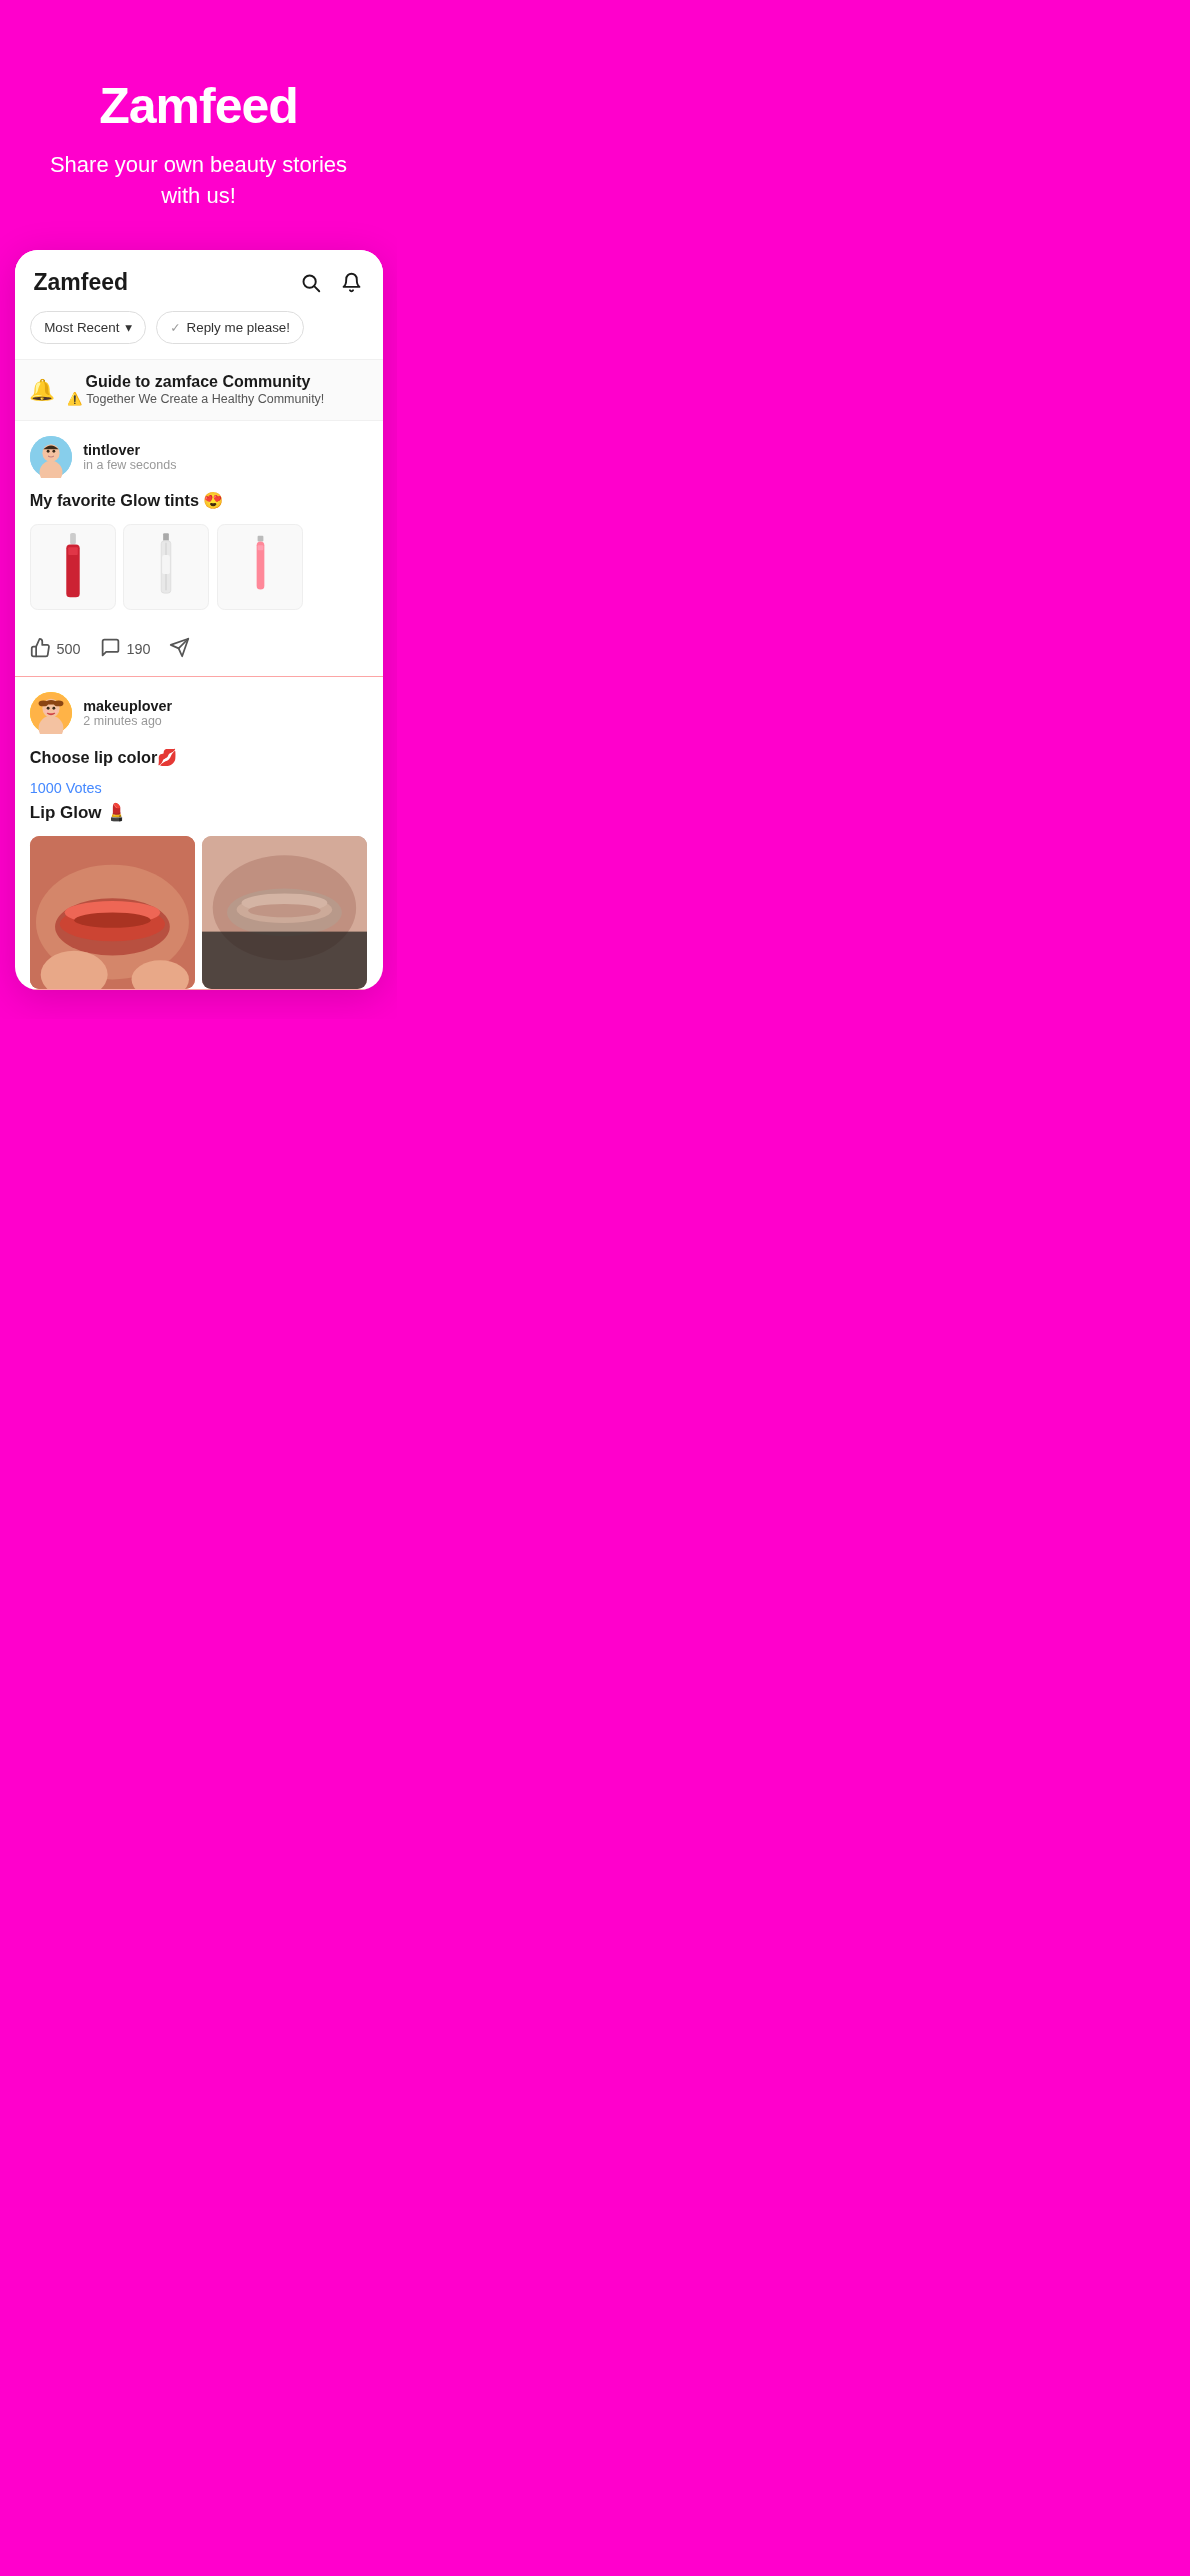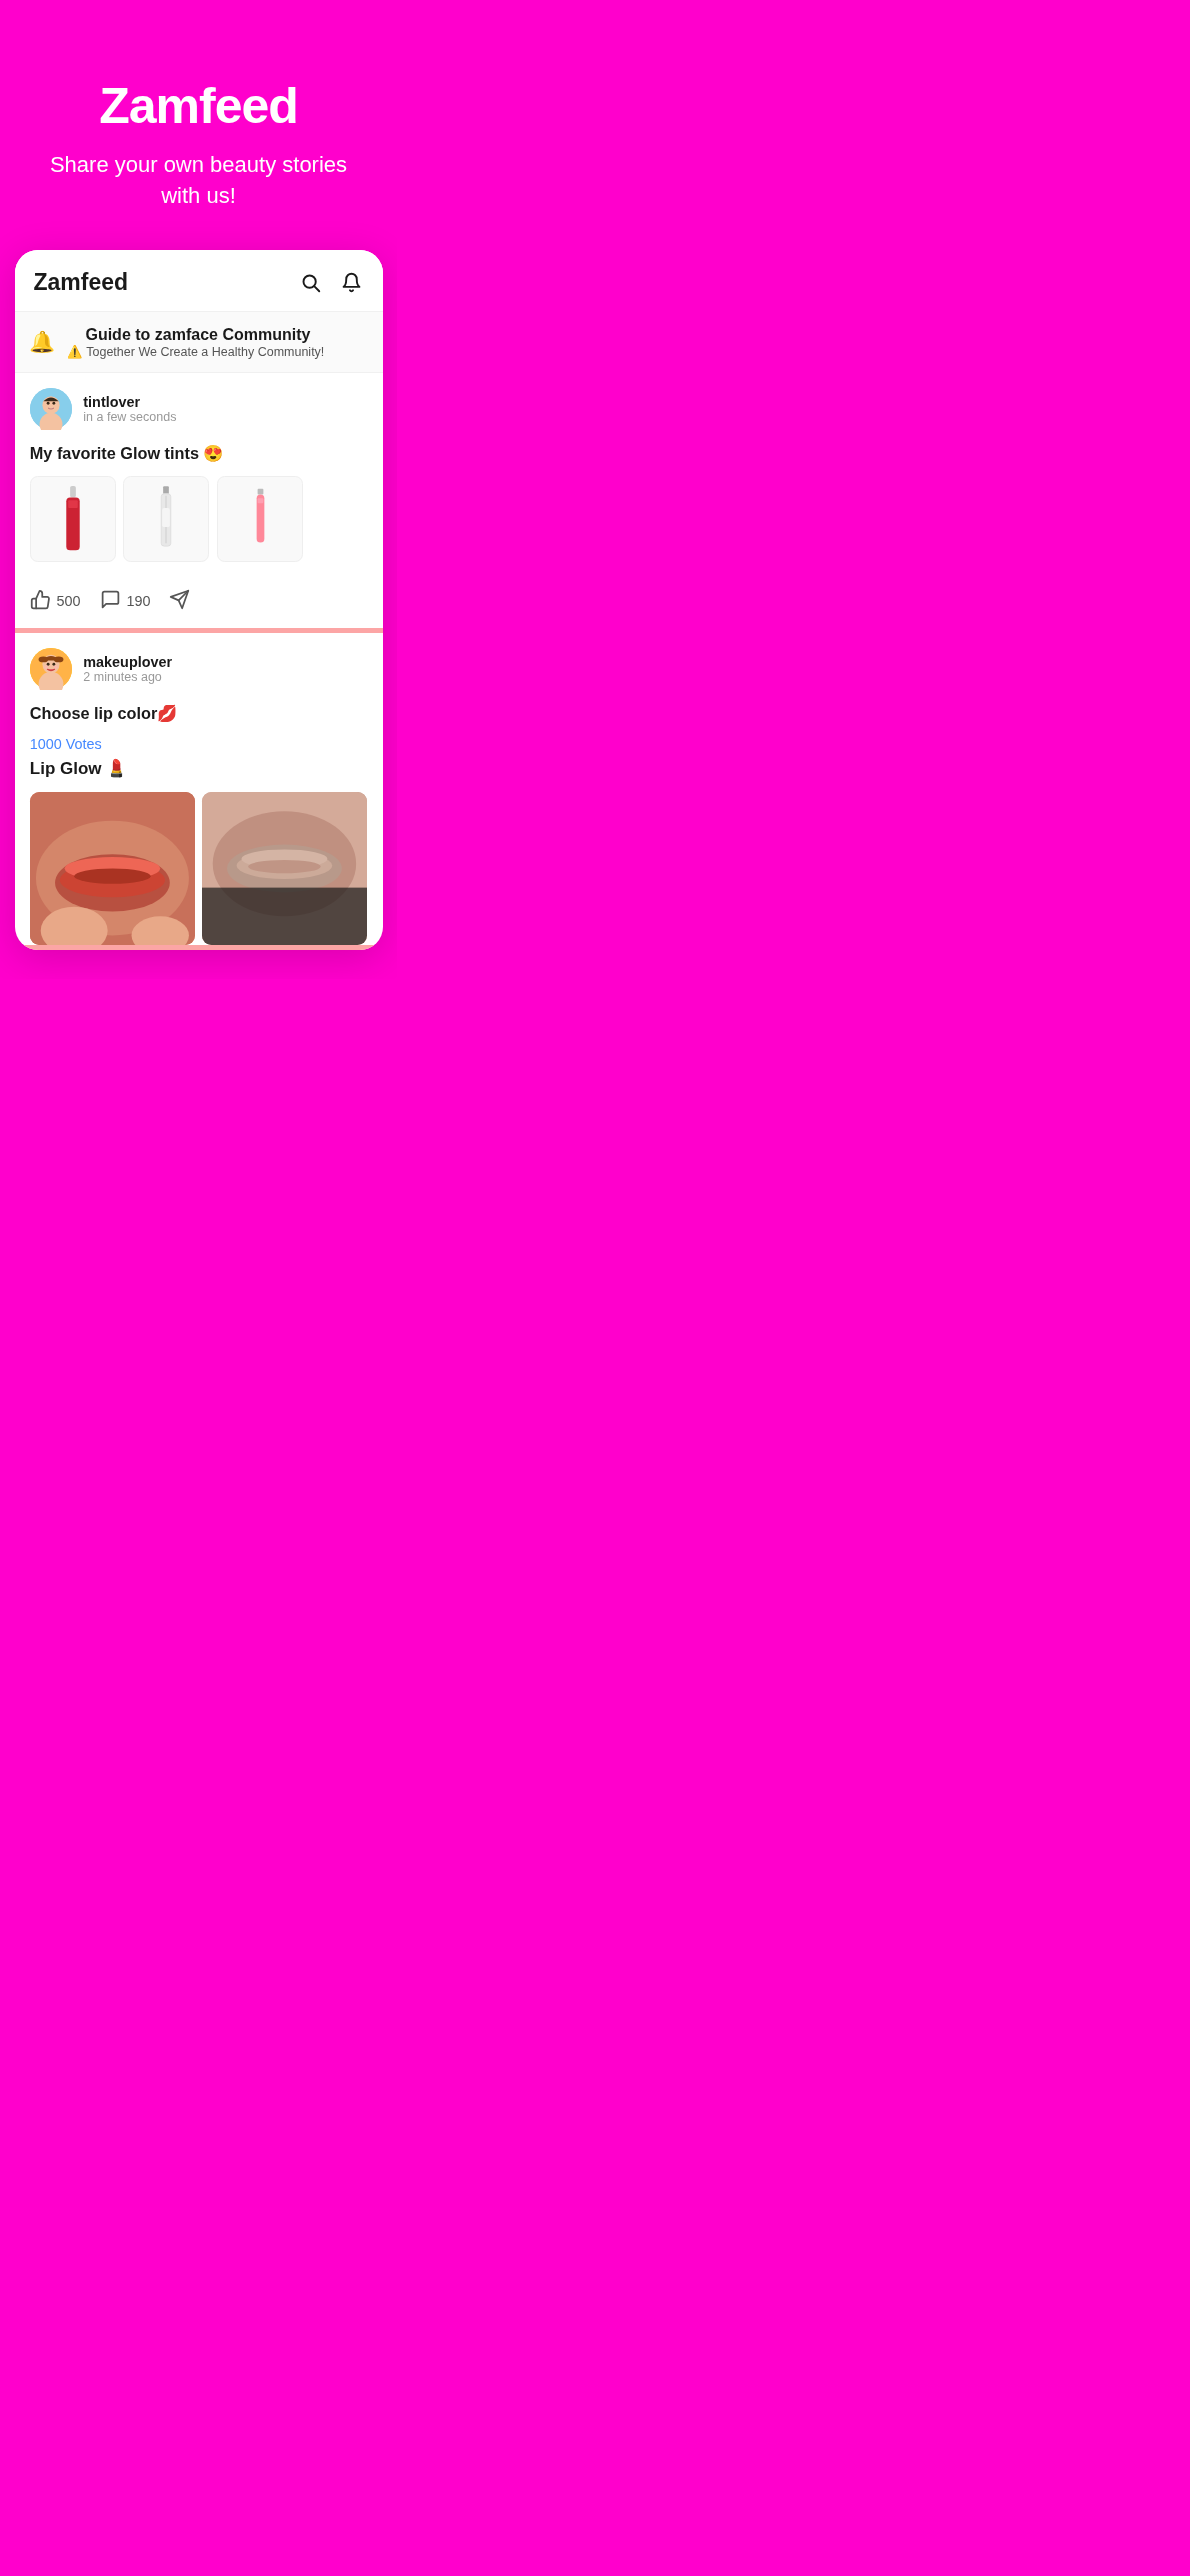--- a/index.html
+++ b/index.html
@@ -128,21 +128,21 @@
       margin-left: 18px;
     }
 
     .announcement-sub {
       color: #555;
       font-size: 12.5px;
     }
 
     .post-card {
       padding: 15.3px 15.3px 0;
-      border-bottom: 5px solid #fca5a5;
+      border-bottom: 1px solid #fca5a5;
     }
 
     .post-header {
       display: flex;
       align-items: center;
       gap: 11.5px;
       margin-bottom: 11.5px;
     }
 
     .post-meta {
@@ -314,20 +314,30 @@
       </div>
       <div class="header-icon">
         <svg width="21" height="21" viewBox="0 0 24 24" fill="none" stroke="#1a1a1a" stroke-width="2.2" stroke-linecap="round" stroke-linejoin="round">
           <path d="M18 8A6 6 0 0 0 6 8c0 7-3 9-3 9h18s-3-2-3-9"></path>
           <path d="M13.73 21a2 2 0 0 1-3.46 0"></path>
         </svg>
       </div>
     </div>
   </div>
 
+  <div class="filter-bar">
+    <button class="filter-btn">
+      <span>Most Recent</span>
+      <span>▾</span>
+    </button>
+    <button class="filter-btn active">
+      <span class="filter-check">✓</span>
+      <span>Reply me please!</span>
+    </button>
+  </div>
 
   <div class="announcement-bar">
     <span class="bell-icon-purple">🔔</span>
     <div>
       <div class="announcement-title">Guide to zamface Community</div>
       <div class="announcement-sub">⚠️ Together We Create a Healthy Community!</div>
     </div>
   </div>
 
   <div class="post-card">

